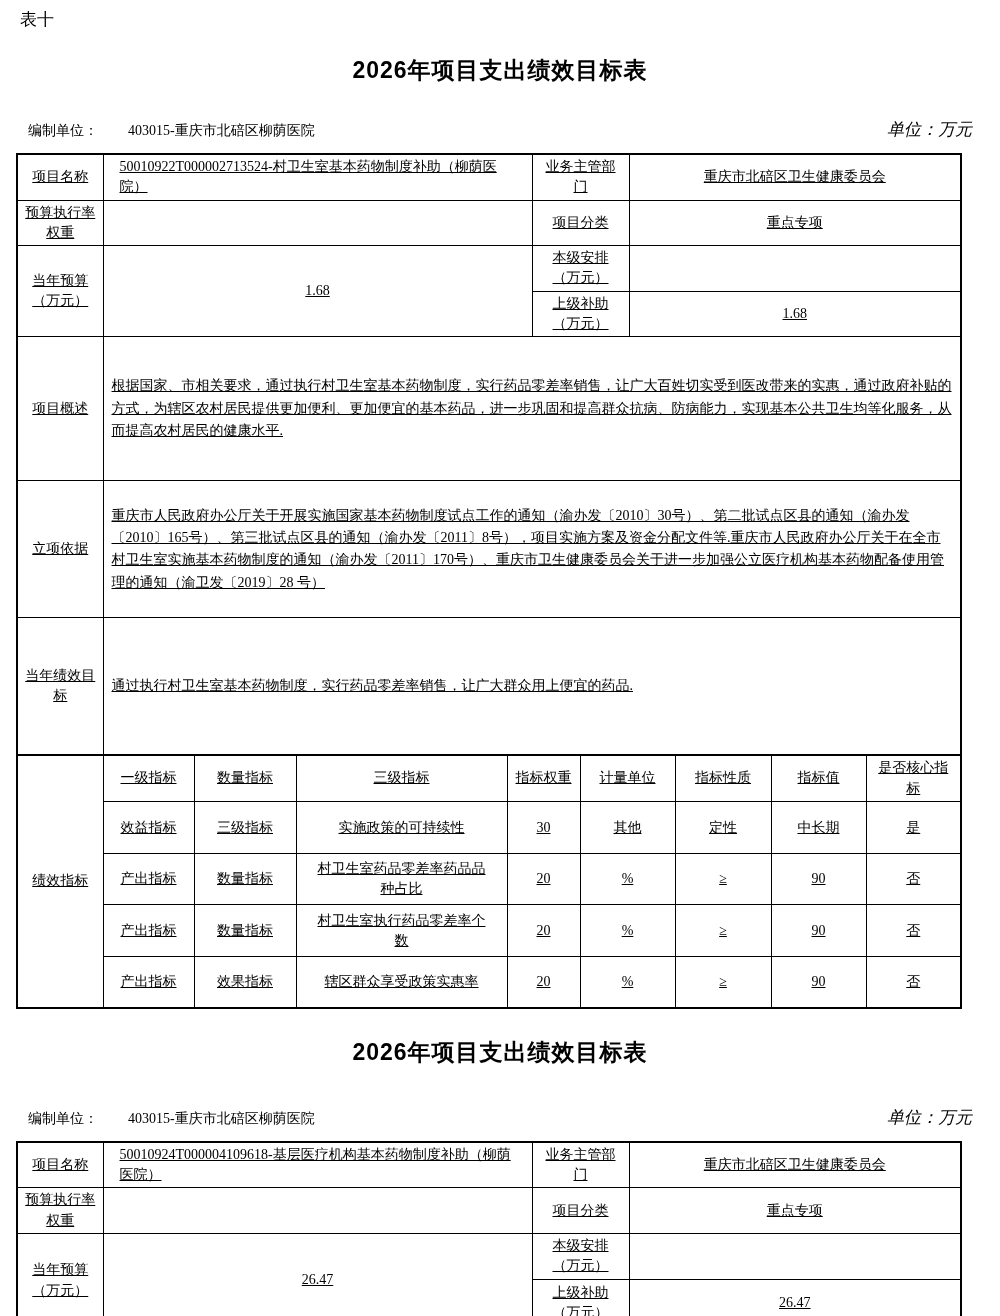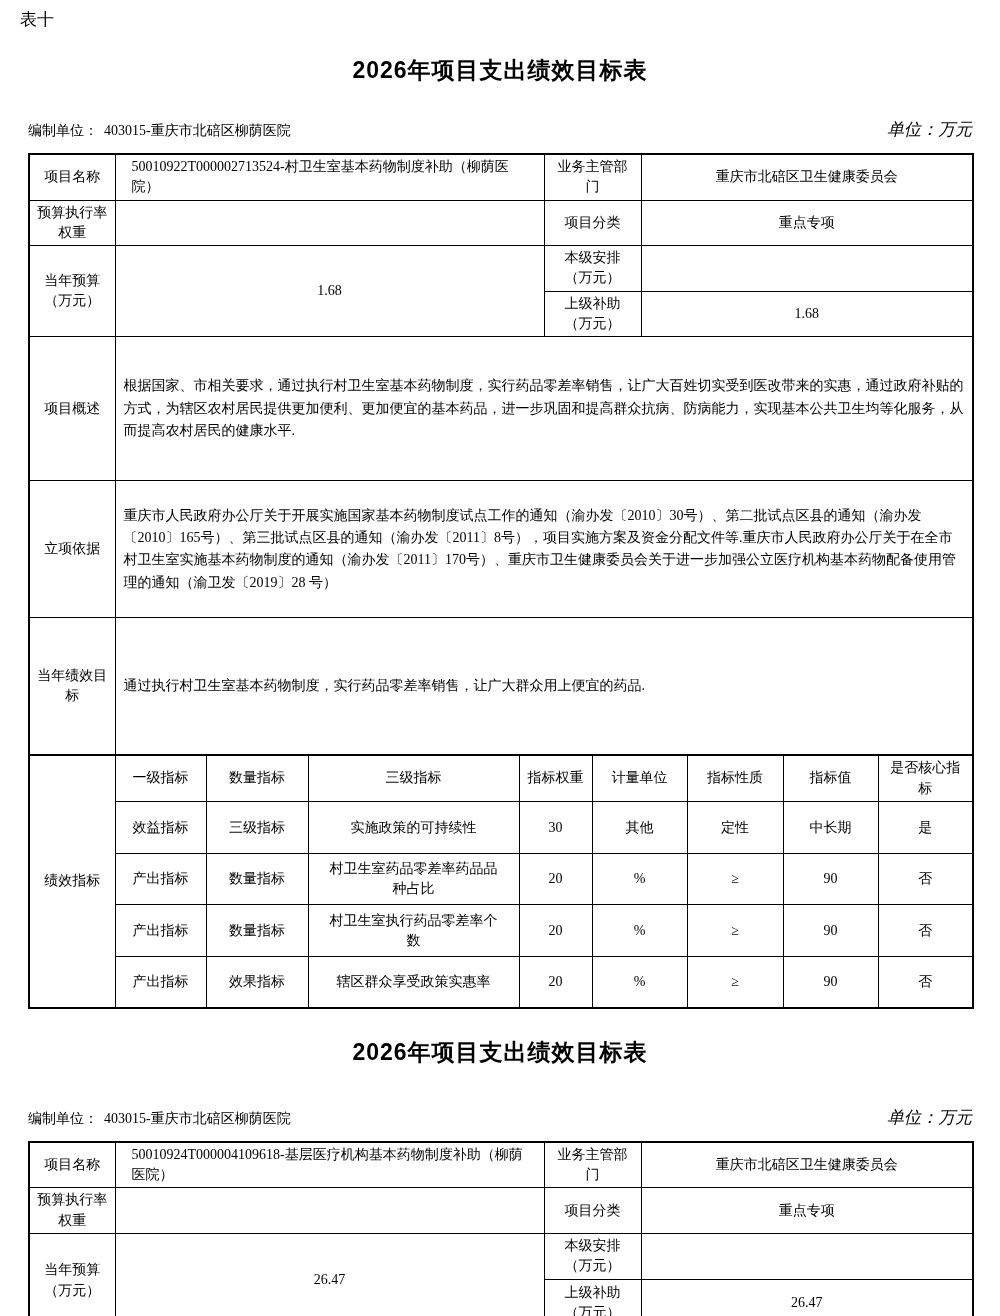--- a/index.html
+++ b/index.html
@@ -13,23 +13,23 @@
     text-align:center;font-weight:bold;font-size:23px;line-height:32px;
     font-family:"Liberation Sans","DejaVu Sans",sans-serif;letter-spacing:1px;
   }
   #sec1 .section-title{padding-top:54px;}
   #sec2 .section-title{padding-top:27px;}
   .meta{
     display:flex;justify-content:space-between;align-items:baseline;
     margin:32px 28px 12px 28px;font-size:14px;
   }
   #sec2 .meta{margin-top:38px;}
-  .meta-left .meta-value{margin-left:6px;}
+  .meta-left .meta-value{margin-left:30px;}
   .meta-right{font-style:italic;font-size:17px;font-family:Liberation Serif, serif;}
-  .wrap{margin:0 28px;}
+  .wrap{margin:0 16px;text-decoration:underline;}
   table{border-collapse:collapse;table-layout:fixed;width:944px;border:2px solid #000;}
   .tbl-indicators{margin-top:-2px;}
   td{border:1px solid #000;font-size:14px;padding:2px 4px;vertical-align:middle;line-height:1.45;}
   .lbl{text-align:center;white-space:pre-line;}
   .val-c{text-align:center;}
   .val-l{text-align:left;vertical-align:top;padding:2px 16px;}
   .para{text-align:left;line-height:1.6;padding:4px 8px;}
   .thick td{border-top:1px solid #a21caf;}
   .h42{height:42px}.h43{height:43px}.h44{height:44px}.h45{height:45px}
   .h47{height:47px}.h49{height:49px}.h51{height:51px}.h52{height:52px}

